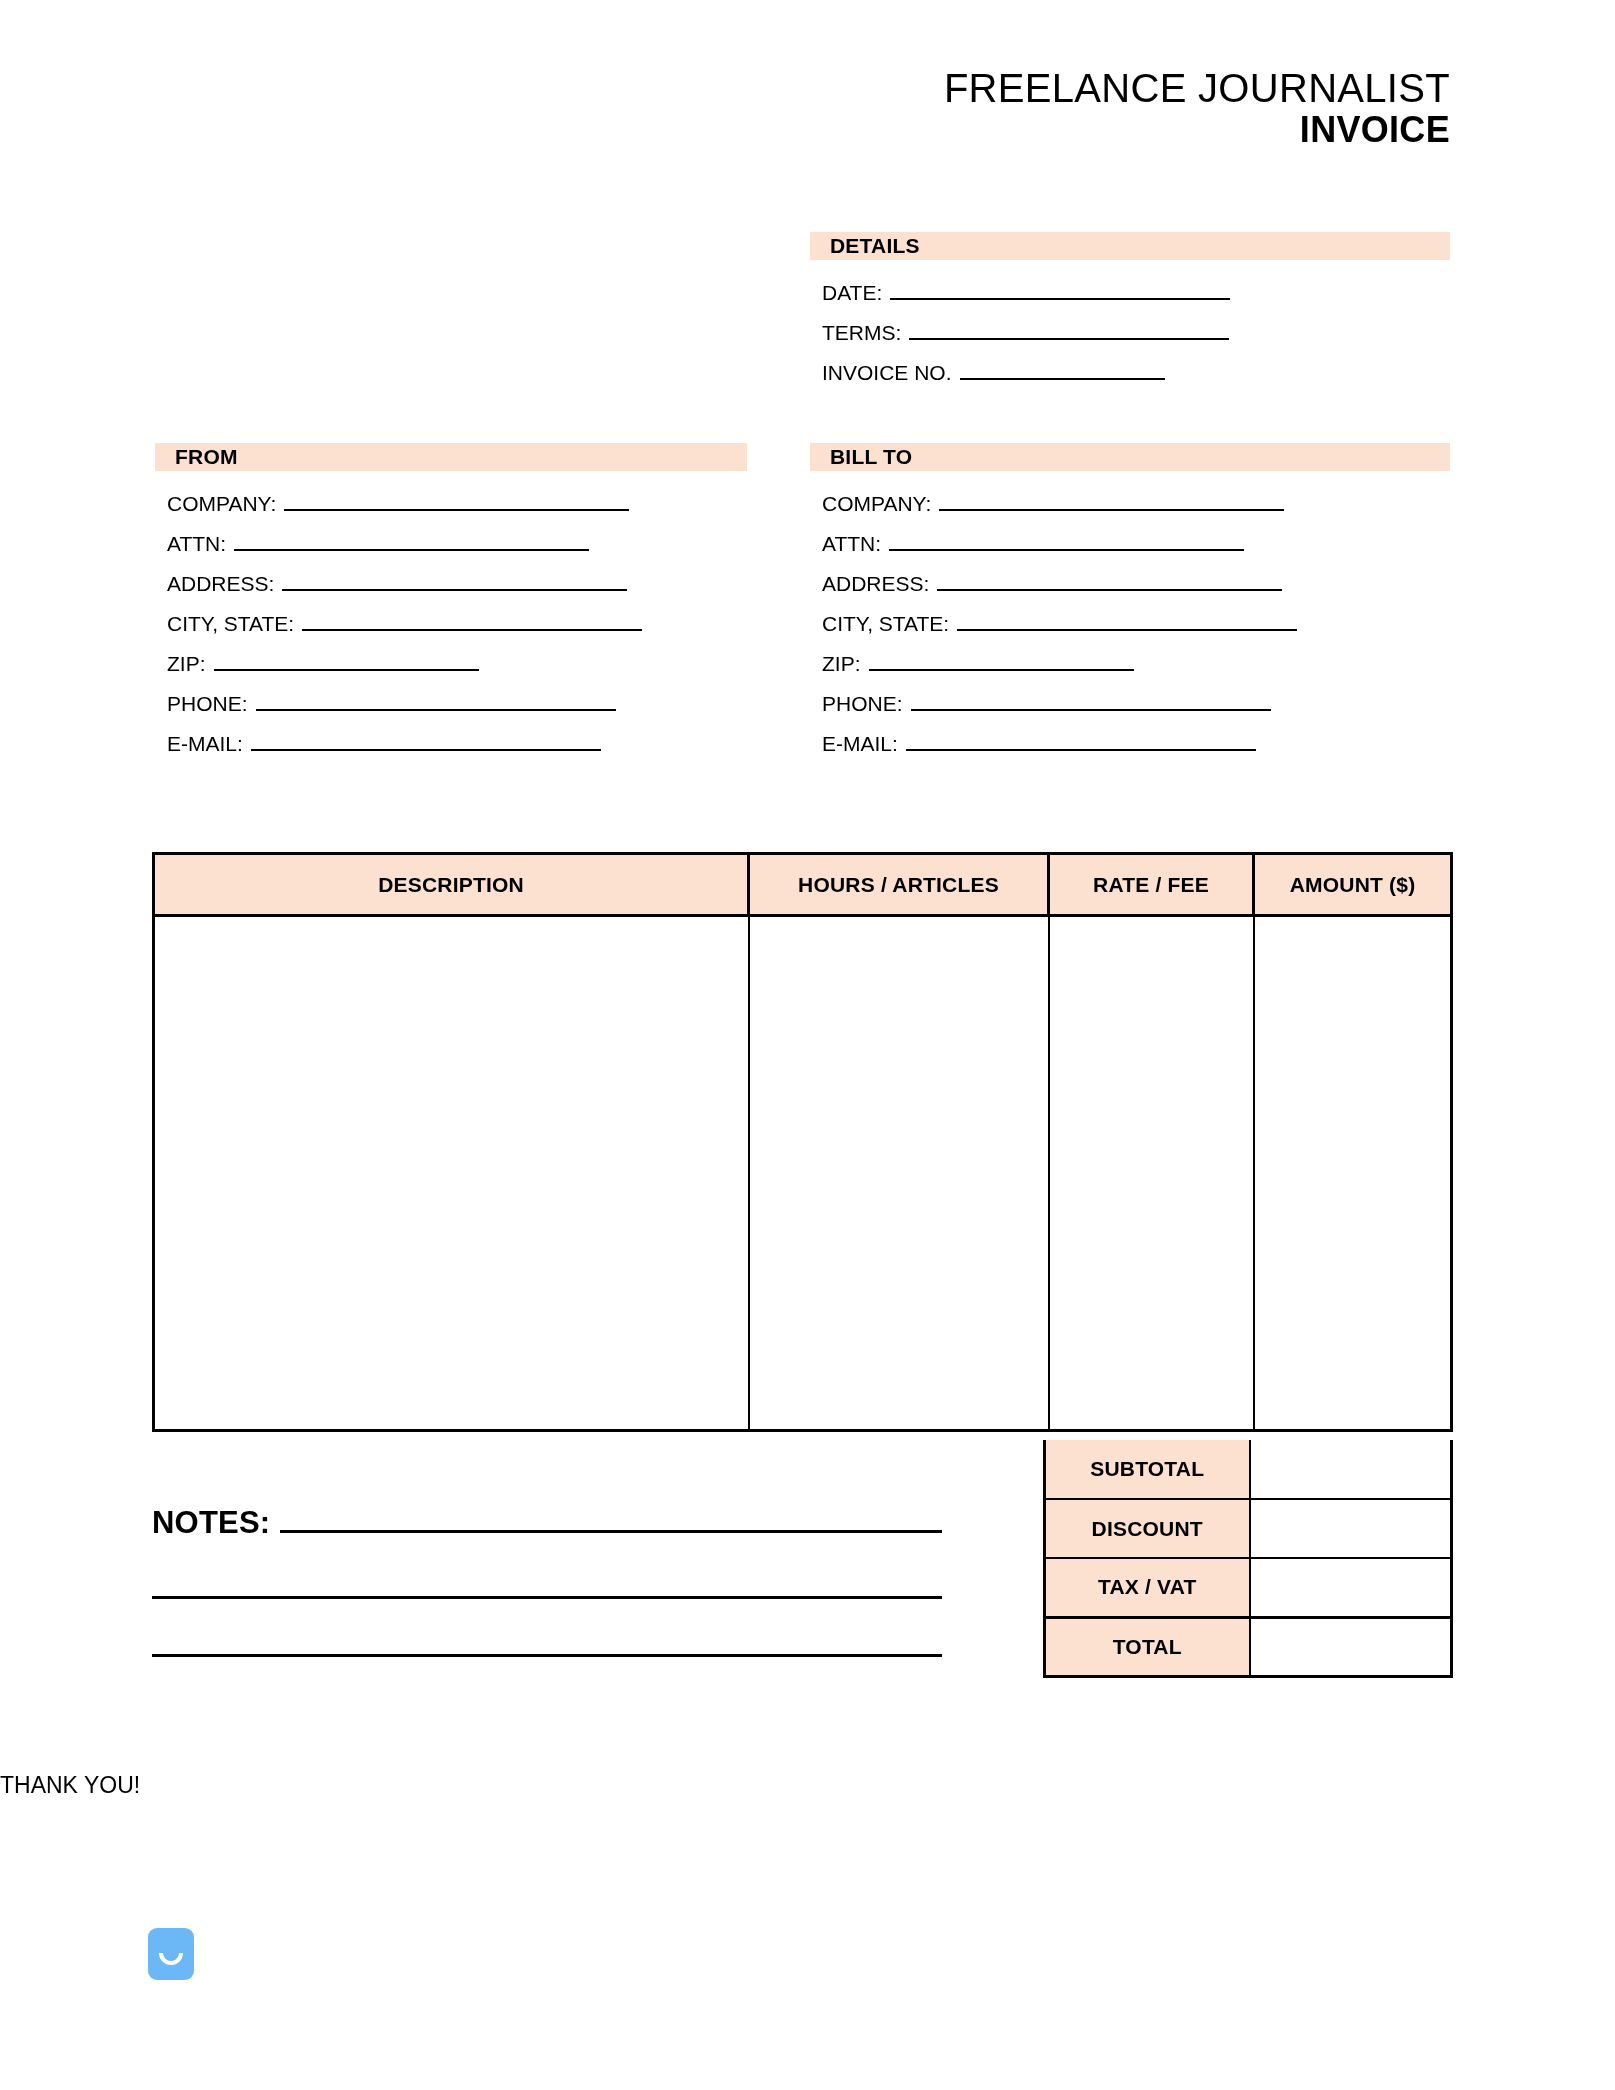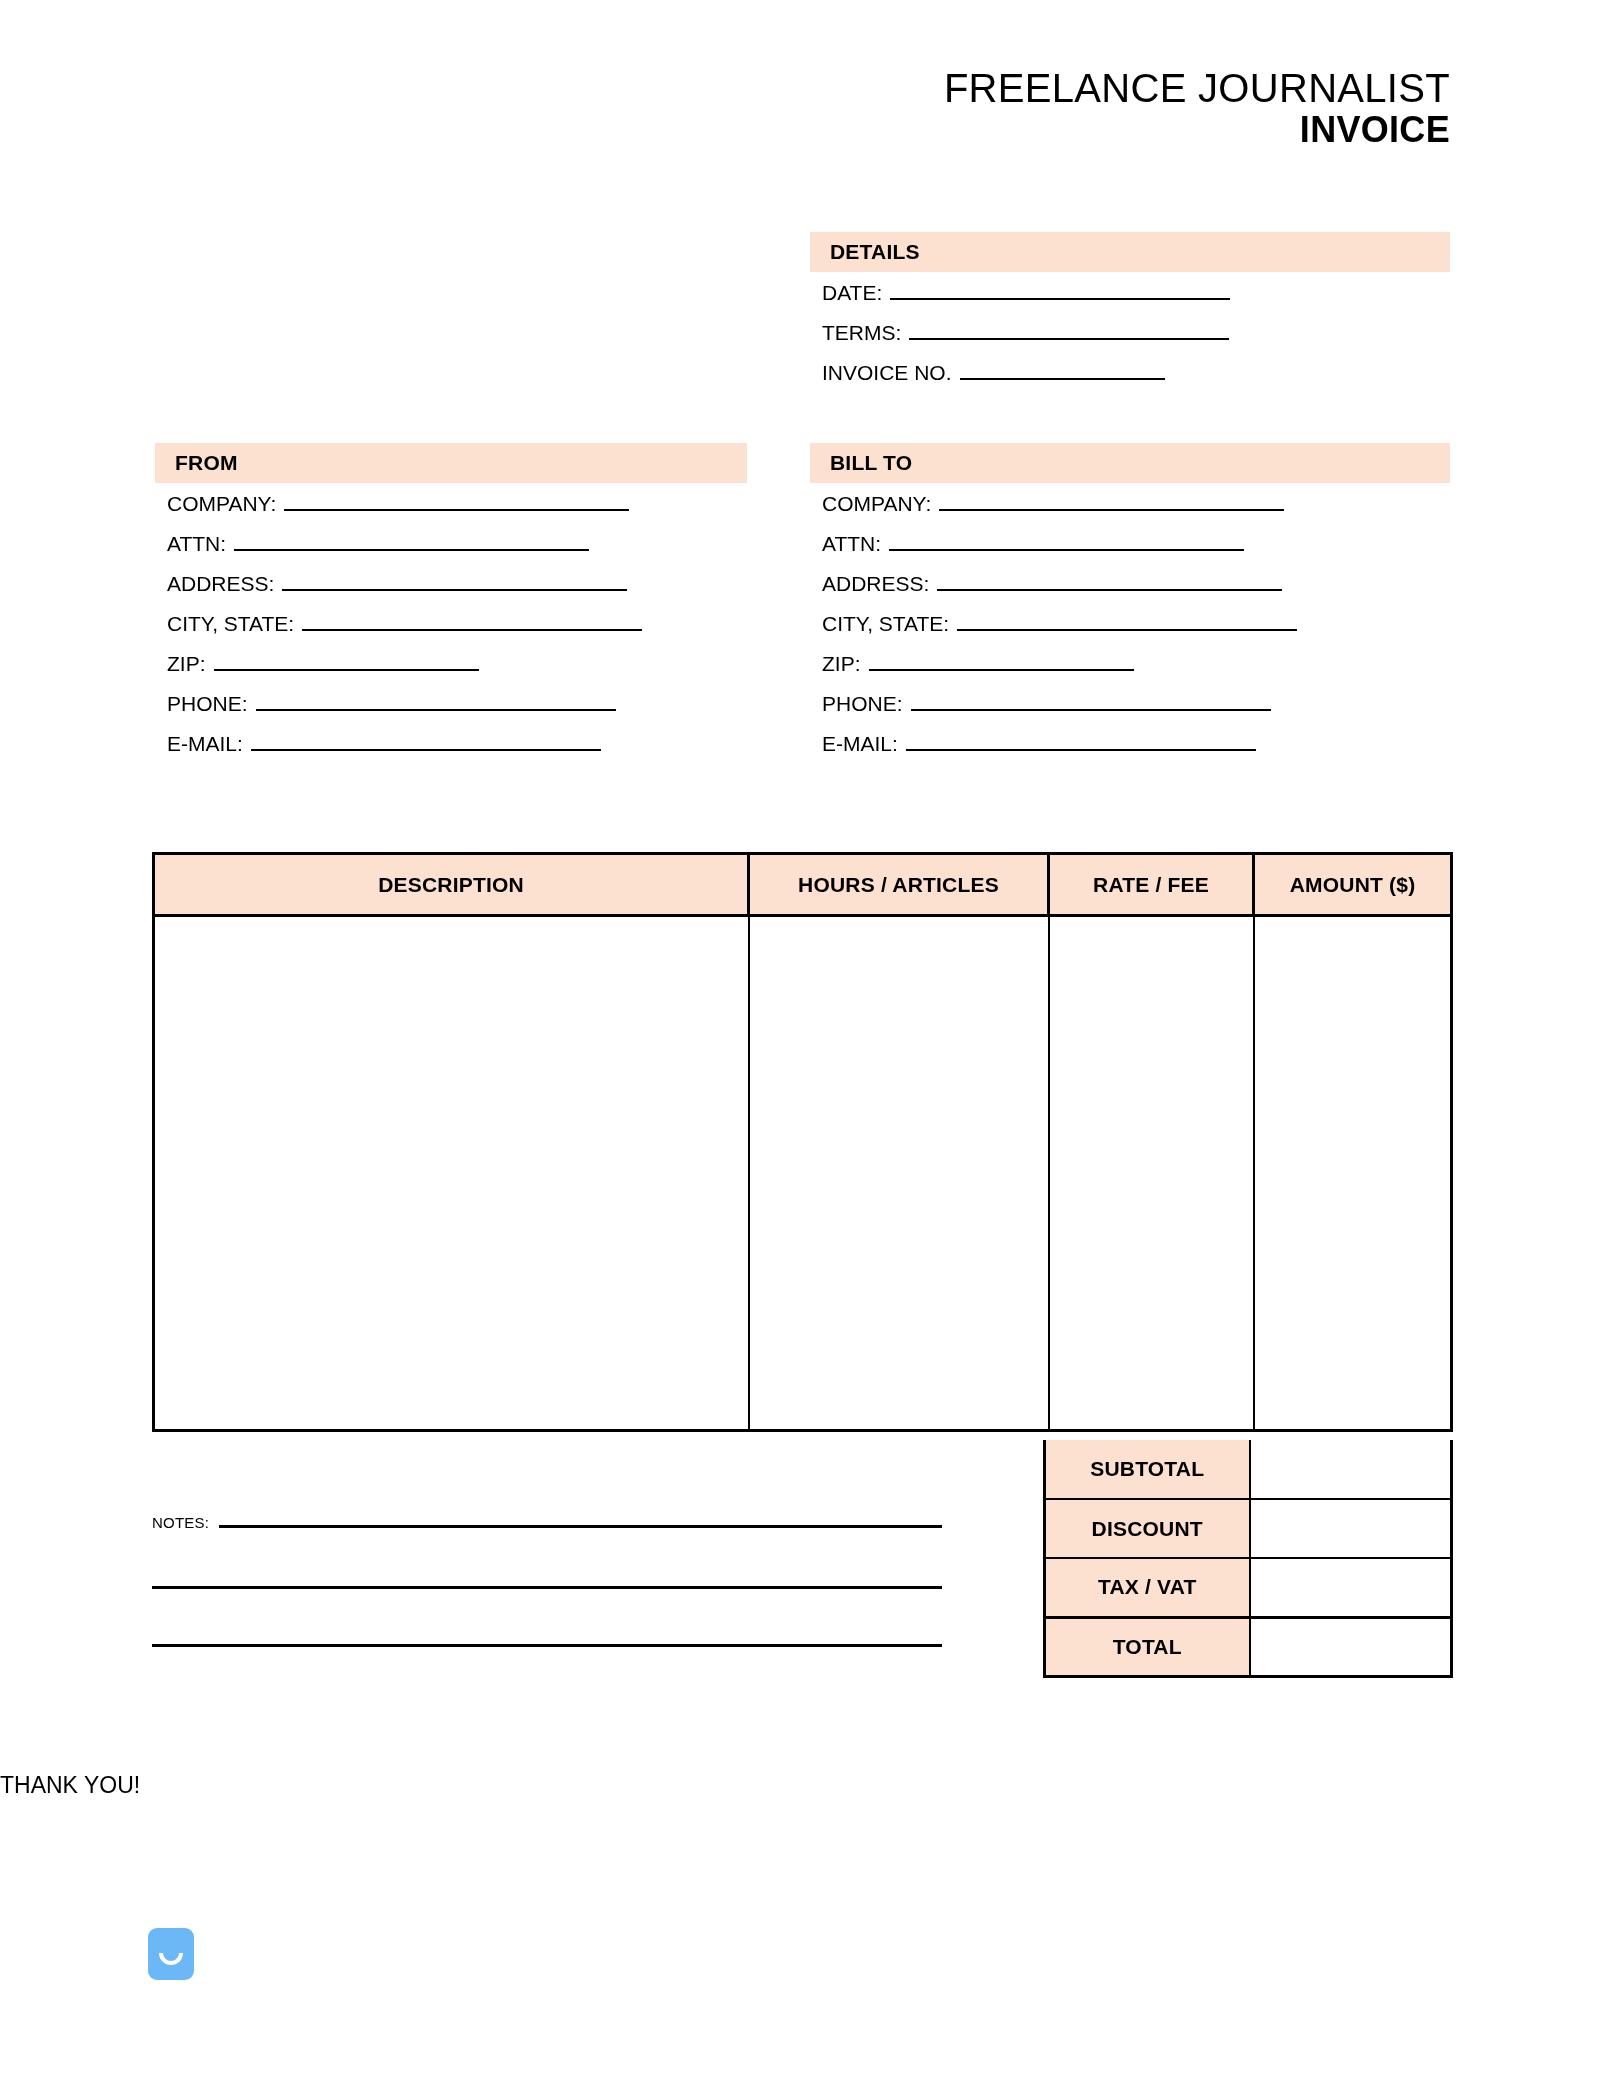--- a/index.html
+++ b/index.html
@@ -39,21 +39,21 @@
     font-weight: bold;
     letter-spacing: 0.3px;
     line-height: 1.18;
     display: block;
   }
 
   
   .band {
     position: absolute;
     background: #fce0d0;
-    height: 40px;
+    height: 28px;
     box-sizing: border-box;
     padding: 0 0 0 20px;
     display: flex;
     align-items: center;
   }
   .band-label {
     font-size: 21px;
     font-weight: bold;
     letter-spacing: 0.2px;
   }
@@ -173,22 +173,22 @@
     position: absolute;
     left: 152px;
     top: 1505px;
     width: 790px;
   }
   .notes-first {
     display: flex;
     align-items: baseline;
   }
   .notes-label {
-    font-size: 15px;
-    font-weight: normal;
+    font-size: 31px;
+    font-weight: bold;
     letter-spacing: 0.2px;
   }
   .notes-rule {
     flex: 1;
     border-bottom: 3px solid #000;
     height: 20px;
     margin-left: 10px;
   }
   .notes-line {
     border-bottom: 3px solid #000;

